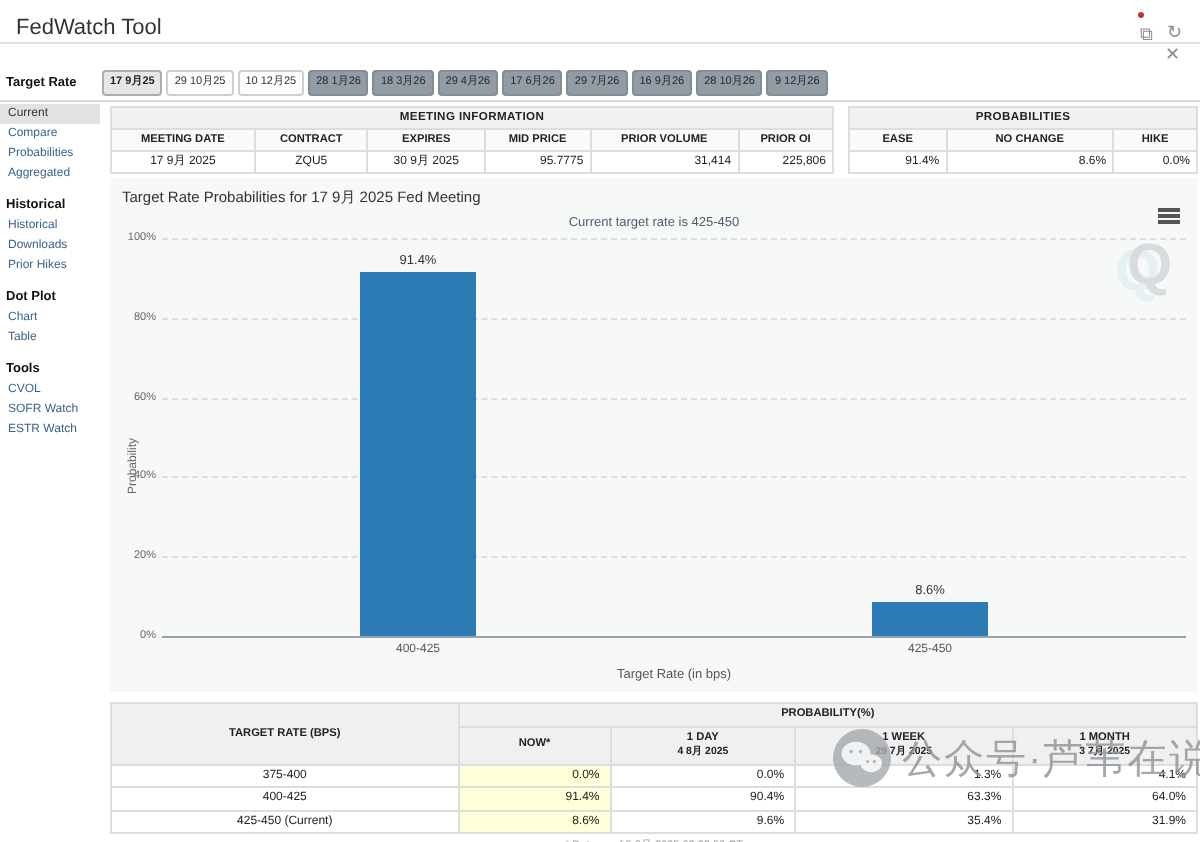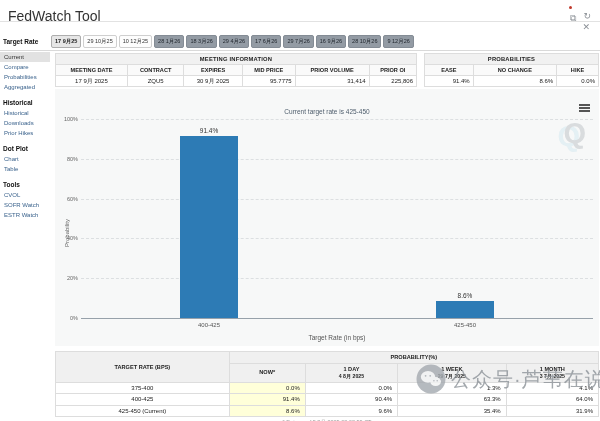--- a/index.html
+++ b/index.html
@@ -1,21 +1,21 @@
 <!DOCTYPE html>
 <html><head>
 <meta charset="utf-8">
 <style>
   * { margin:0; padding:0; box-sizing:border-box; }
   html,body { width:600px; height:421px; background:#fff; font-family:"Liberation Sans", sans-serif; overflow:hidden; }
   #app { position:relative; width:600px; height:421px; background:#fff; }
 
   
   .titlebar { position:absolute; top:5px; left:0; right:0; height:17px; border-bottom:1px solid #e2e2e2; }
-  .app-title { position:absolute; left:8px; top:3px; font-size:14px; color:#333; }
+  .app-title { position:absolute; left:8px; top:3px; font-size:11px; color:#333; }
   .top-icons { position:absolute; right:9px; top:2px; display:flex; gap:7px; align-items:center; }
   .icon-glyph { font-size:9px; color:#8a8f95; line-height:10px; }
   .export-wrap { position:relative; }
   .export-wrap .red-dot { position:absolute; left:-1px; top:-1px; width:3px; height:3px; border-radius:50%; background:#c0392b; }
   .close-x { position:absolute; top:22px; right:10px; font-size:9px; color:#8a8f95; cursor:pointer; }
 
   
   .tabrow { position:absolute; top:33px; left:0; right:0; height:18px; display:flex; align-items:center; border-bottom:1px solid #d9d9d9; }
   .tab-label { width:51px; padding-left:3px; font-size:6.5px; font-weight:bold; color:#111; }
   .tabs { display:flex; gap:2px; }
@@ -161,20 +161,21 @@
         <tr>
           <td class="val-r">91.4%</td>
           <td class="val-r">8.6%</td>
           <td class="val-r">0.0%</td>
         </tr>
       </tbody>
         </table>
     </div>
 
     <div class="chart">
+      <div class="chart-title">Target Rate Probabilities for 17 9月 2025 Fed Meeting</div>
       <div class="chart-subtitle">Current target rate is 425-450</div>
       <div class="menu-icon">
           <i></i>
           <i></i>
           <i></i>
         </div>
       <div class="q-mark">Q</div>
       <div class="ylabel">Probability</div>
 
       <div class="plot">

